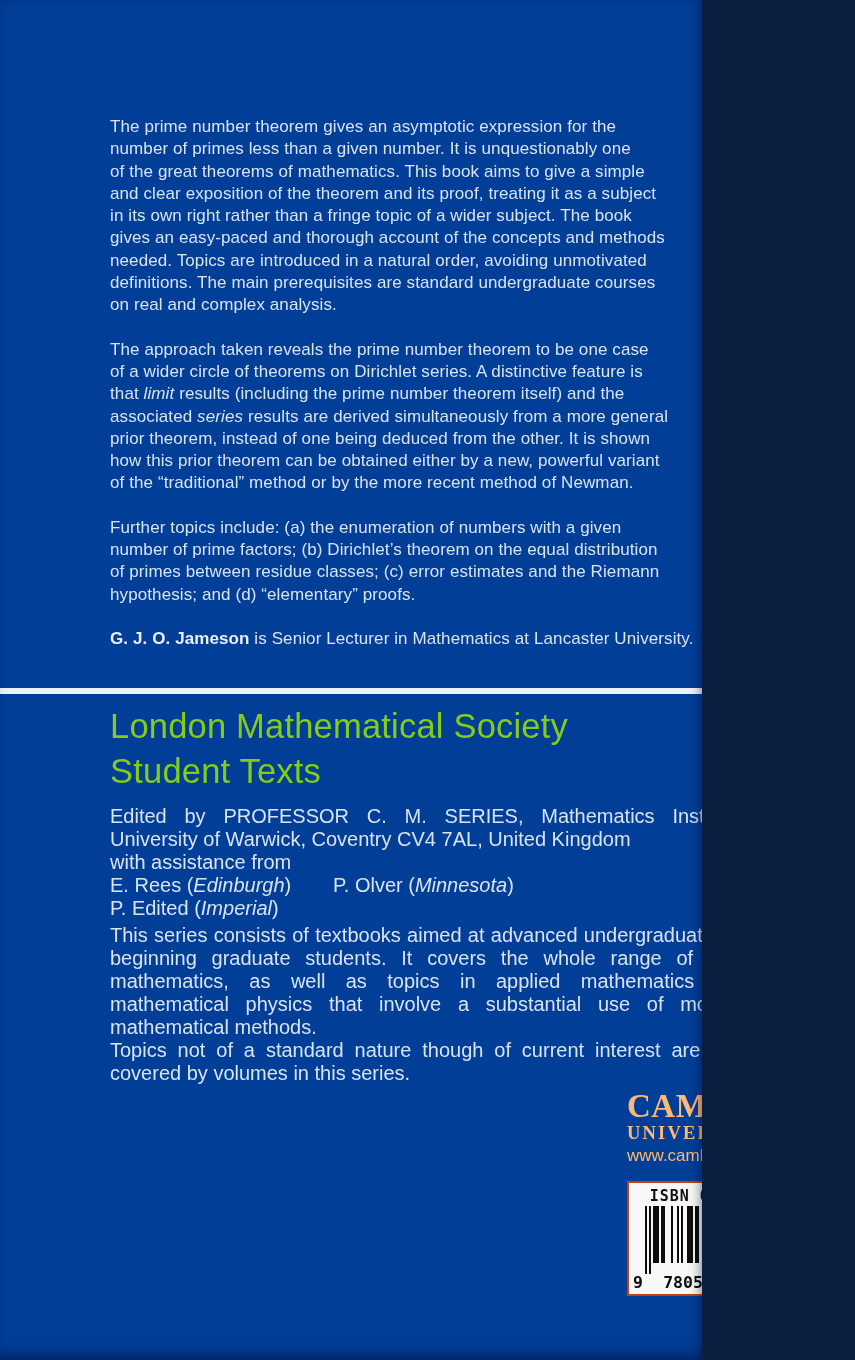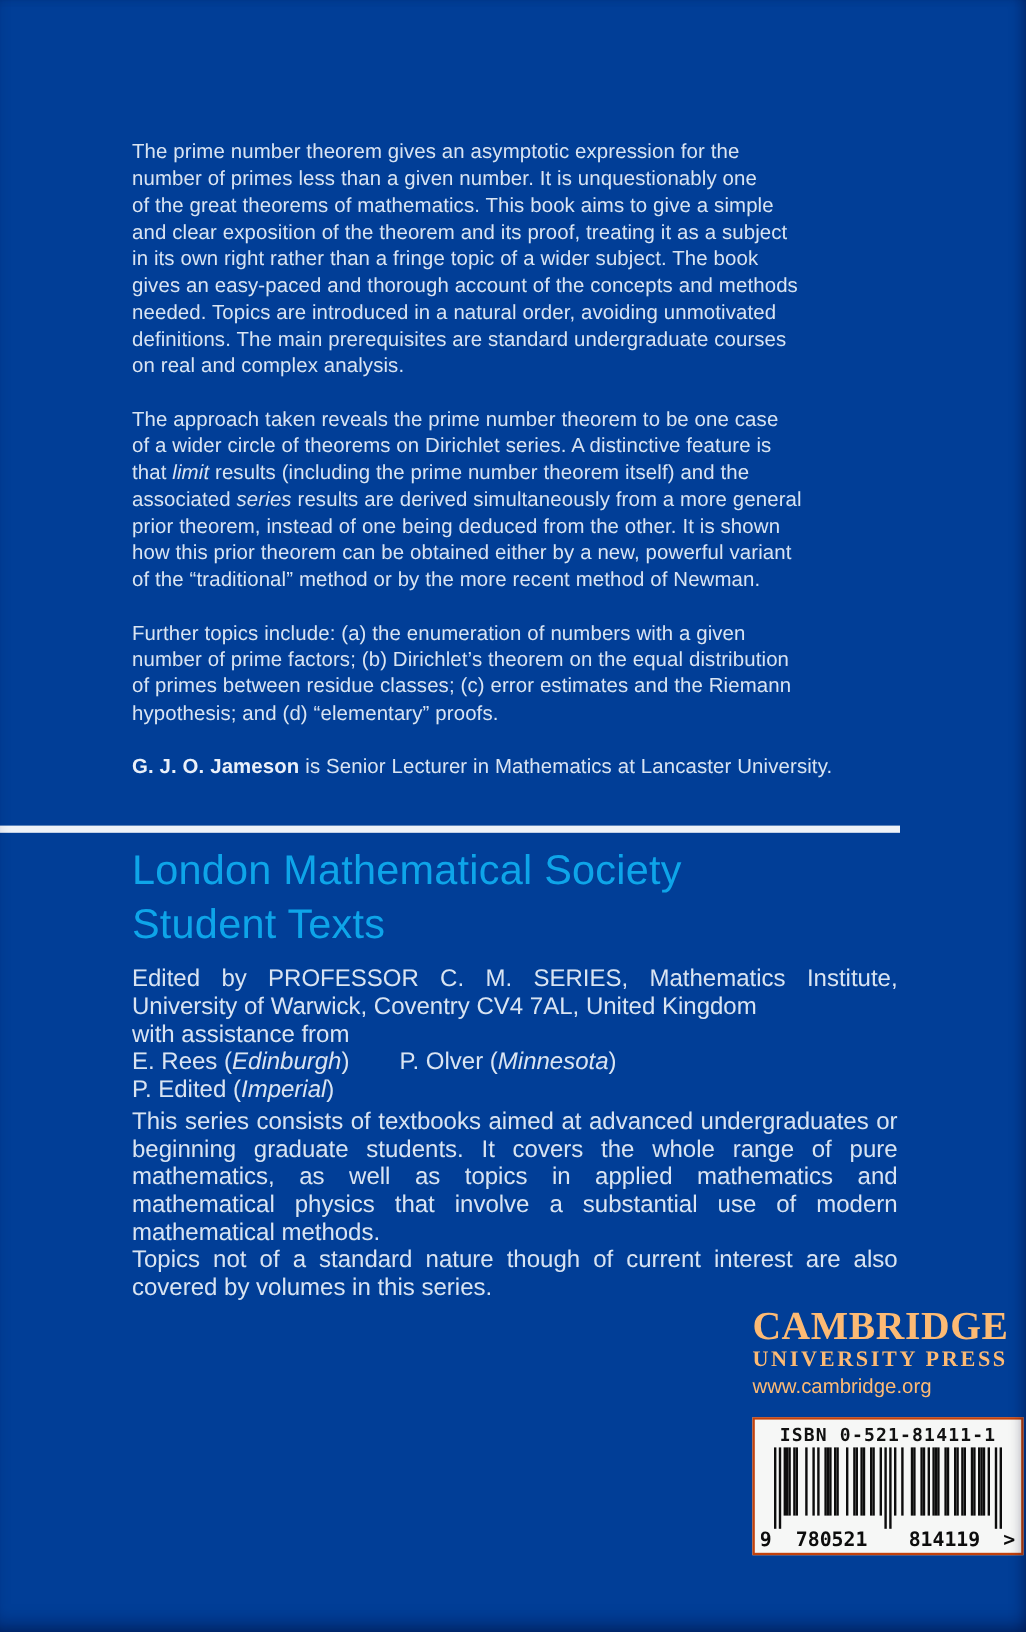--- a/index.html
+++ b/index.html
@@ -1,18 +1,18 @@
 <!DOCTYPE html>
 <html><head>
 <meta charset="utf-8">
 <style>
   html, body { margin: 0; padding: 0; background: #0a1f3f; }
   .cover {
     position: relative;
-    width: 855px;
+    width: 702px;
     height: 1360px;
     background: #013e97;
     overflow: hidden;
     font-family: "Liberation Sans", sans-serif;
     color: #d9e4f2;
   }
   .cover::after {
     content: "";
     position: absolute;
     inset: 0;
@@ -45,21 +45,21 @@
     background: #eef2f8;
   }
 
   
   .series-title {
     position: absolute;
     left: 110px; top: 704px;
     font-size: 34.5px;
     line-height: 45px;
     font-weight: 400;
-    color: #0ea5e9;
+    color: #84cc16;
     letter-spacing: 0.2px;
   }
 
   
   .series-body {
     position: absolute;
     left: 110px; top: 805px;
     width: 638px;
     font-size: 20px;
     line-height: 23px;

